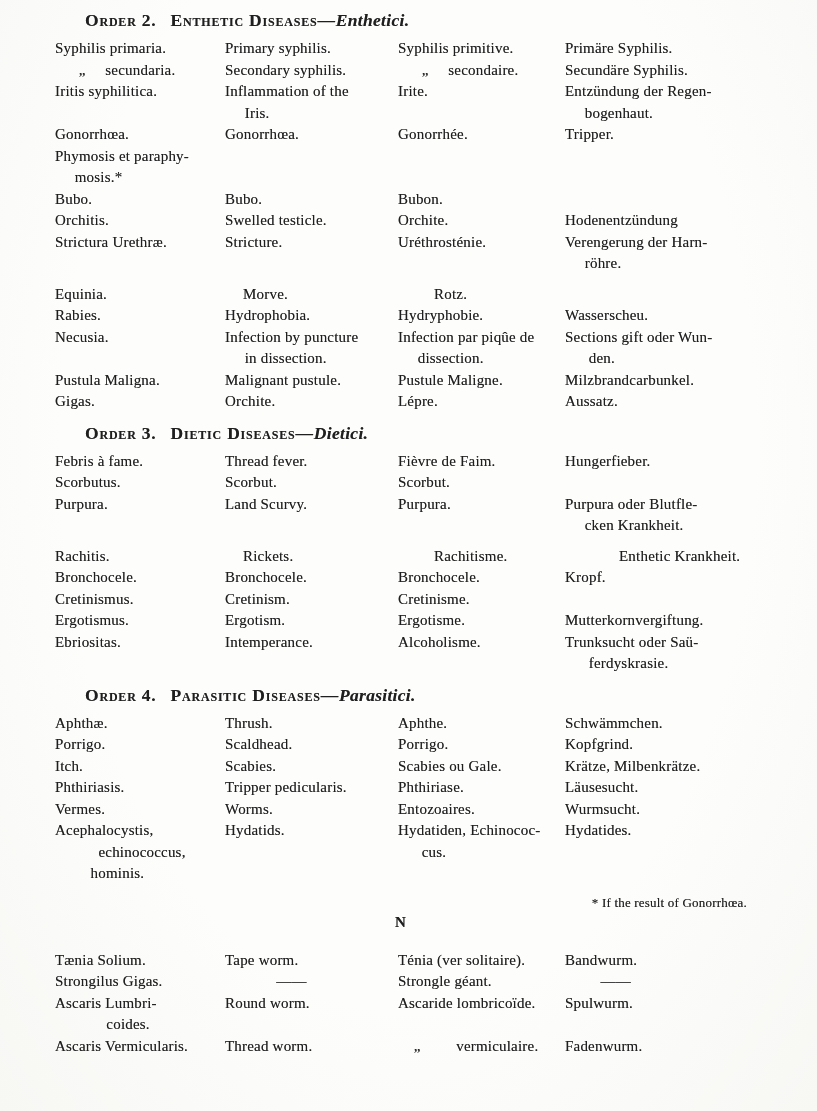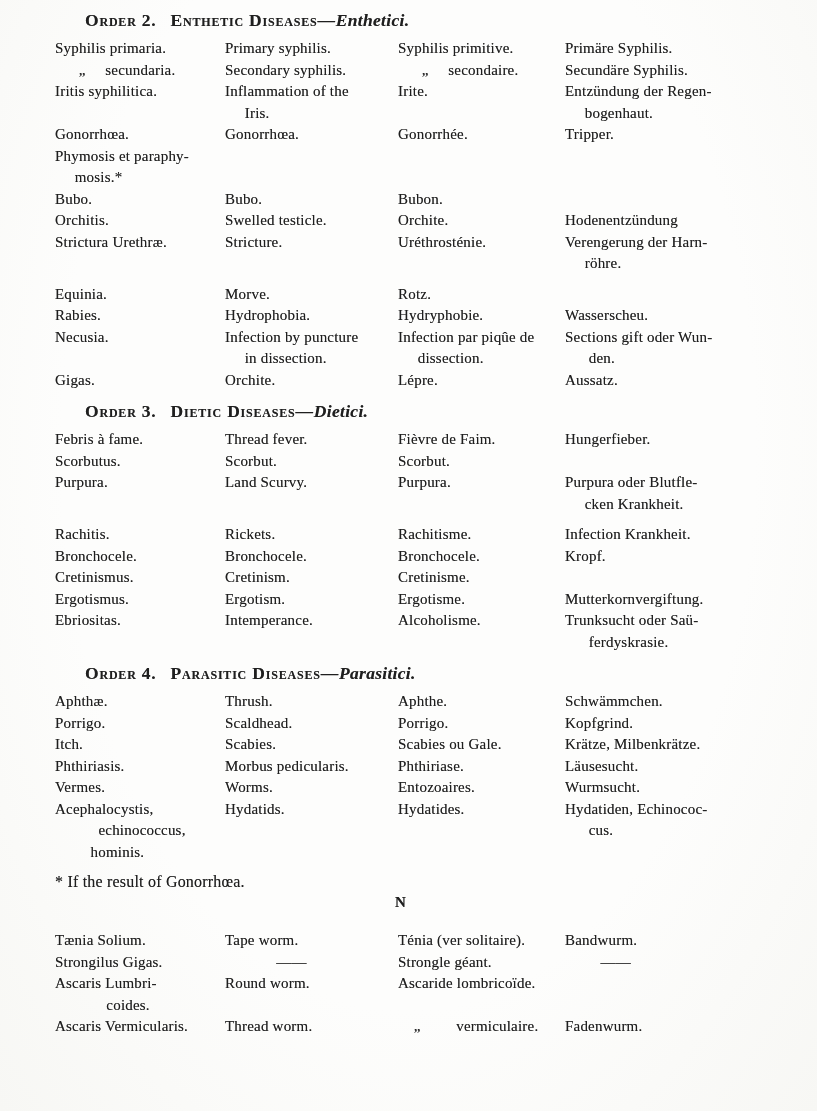--- a/index.html
+++ b/index.html
@@ -28,25 +28,25 @@
   section:first-of-type h2.order-heading{margin-top:2px;}
   h2 .sc{font-variant:small-caps;}
   h2 .title{margin-left:14px;}
   h2 .latin{font-style:italic;font-variant:normal;letter-spacing:0.3px;}
   .rows{margin:0 0 10px 0;}
   .row{
     display:grid;
     grid-template-columns:170px 173px 167px 1fr;
     line-height:21.5px;
   }
-  .row.gap{margin-top:9px;}
+  .row.gap{margin-top:9px;gap:18px;}
   .cell{white-space:pre-wrap;padding-right:6px;}
   .footnote{
-    text-align:left;
-    font-size:16px;
+    text-align:right;
+    font-size:13px;
     margin:4px 60px 0 0;
   }
   .signature{
     text-align:center;
     font-size:15px;
     font-weight:bold;
     margin:3px 60px 0 0;
     letter-spacing:1px;
   }
   .continuation{margin-top:19px;}
@@ -125,20 +125,26 @@
         <div class="row">
           <div class="cell col1">Necusia.</div>
           <div class="cell col2">Infection by puncture
 &nbsp;&nbsp;&nbsp;&nbsp;&nbsp;in dissection.</div>
           <div class="cell col3">Infection par piqûe de
 &nbsp;&nbsp;&nbsp;&nbsp;&nbsp;dissection.</div>
           <div class="cell col4">Sections gift oder Wun-
 &nbsp;&nbsp;&nbsp;&nbsp;&nbsp;&nbsp;den.</div>
         </div>
         <div class="row">
+          <div class="cell col1">Pustula Maligna.</div>
+          <div class="cell col2">Malignant pustule.</div>
+          <div class="cell col3">Pustule Maligne.</div>
+          <div class="cell col4">Milzbrandcarbunkel.</div>
+        </div>
+        <div class="row">
           <div class="cell col1">Gigas.</div>
           <div class="cell col2">Orchite.</div>
           <div class="cell col3">Lépre.</div>
           <div class="cell col4">Aussatz.</div>
         </div>
       </div>
   </section>
 
   <section>
     <h2 class="order-heading"><span class="sc">Order 3.</span><span class="sc title">Dietic Diseases</span><span class="dash">—</span><span class="latin">Dietici.</span></h2>
@@ -158,21 +164,21 @@
           <div class="cell col1">Purpura.</div>
           <div class="cell col2">Land Scurvy.</div>
           <div class="cell col3">Purpura.</div>
           <div class="cell col4">Purpura oder Blutfle-
 &nbsp;&nbsp;&nbsp;&nbsp;&nbsp;cken Krankheit.</div>
         </div>
         <div class="row gap">
           <div class="cell col1">Rachitis.</div>
           <div class="cell col2">Rickets.</div>
           <div class="cell col3">Rachitisme.</div>
-          <div class="cell col4">Infection Krankheit.</div>
+          <div class="cell col4">Enthetic Krankheit.</div>
         </div>
         <div class="row">
           <div class="cell col1">Bronchocele.</div>
           <div class="cell col2">Bronchocele.</div>
           <div class="cell col3">Bronchocele.</div>
           <div class="cell col4">Kropf.</div>
         </div>
         <div class="row">
           <div class="cell col1">Cretinismus.</div>
           <div class="cell col2">Cretinism.</div>
@@ -211,38 +217,38 @@
           <div class="cell col4">Kopfgrind.</div>
         </div>
         <div class="row">
           <div class="cell col2">Itch.</div>
           <div class="cell col1">Scabies.</div>
           <div class="cell col3">Scabies ou Gale.</div>
           <div class="cell col4">Krätze, Milbenkrätze.</div>
         </div>
         <div class="row">
           <div class="cell col1">Phthiriasis.</div>
-          <div class="cell col2">Morbus pedicularis.</div>
+          <div class="cell col2">Tripper pedicularis.</div>
           <div class="cell col3">Phthiriase.</div>
           <div class="cell col4">Läusesucht.</div>
         </div>
         <div class="row">
           <div class="cell col1">Vermes.</div>
           <div class="cell col2">Worms.</div>
           <div class="cell col3">Entozoaires.</div>
           <div class="cell col4">Wurmsucht.</div>
         </div>
         <div class="row">
           <div class="cell col1">Acephalocystis,
 &nbsp;&nbsp;&nbsp;&nbsp;&nbsp;&nbsp;&nbsp;&nbsp;&nbsp;&nbsp;&nbsp;echinococcus,
 &nbsp;&nbsp;&nbsp;&nbsp;&nbsp;&nbsp;&nbsp;&nbsp;&nbsp;hominis.</div>
           <div class="cell col2">Hydatids.</div>
-          <div class="cell col3">Hydatides.</div>
           <div class="cell col4">Hydatiden, Echinococ-
 &nbsp;&nbsp;&nbsp;&nbsp;&nbsp;&nbsp;cus.</div>
+          <div class="cell col3">Hydatides.</div>
         </div>
       </div>
   </section>
 
   <div class="footnote">* If the result of Gonorrhœa.</div>
   <div class="signature">N</div>
 
   <section class="continuation">
     <div class="rows">
         <div class="row">
@@ -255,20 +261,21 @@
           <div class="cell col1">Strongilus Gigas.</div>
           <div class="cell col2">&nbsp;&nbsp;&nbsp;&nbsp;&nbsp;&nbsp;&nbsp;&nbsp;&nbsp;&nbsp;&nbsp;&nbsp;&nbsp;——</div>
           <div class="cell col3">Strongle géant.</div>
           <div class="cell col4">&nbsp;&nbsp;&nbsp;&nbsp;&nbsp;&nbsp;&nbsp;&nbsp;&nbsp;——</div>
         </div>
         <div class="row">
           <div class="cell col1">Ascaris Lumbri-
 &nbsp;&nbsp;&nbsp;&nbsp;&nbsp;&nbsp;&nbsp;&nbsp;&nbsp;&nbsp;&nbsp;&nbsp;&nbsp;coides.</div>
           <div class="cell col2">Round worm.</div>
           <div class="cell col3">Ascaride lombricoïde.</div>
+          <div class="cell col4">Spulwurm.</div>
         </div>
         <div class="row">
           <div class="cell col1">Ascaris Vermicularis.</div>
           <div class="cell col2">Thread worm.</div>
           <div class="cell col3">&nbsp;&nbsp;&nbsp;&nbsp;„&nbsp;&nbsp;&nbsp;&nbsp;&nbsp;&nbsp;&nbsp;&nbsp;&nbsp;vermiculaire.</div>
           <div class="cell col4">Fadenwurm.</div>
         </div>
       </div>
   </section>
 

